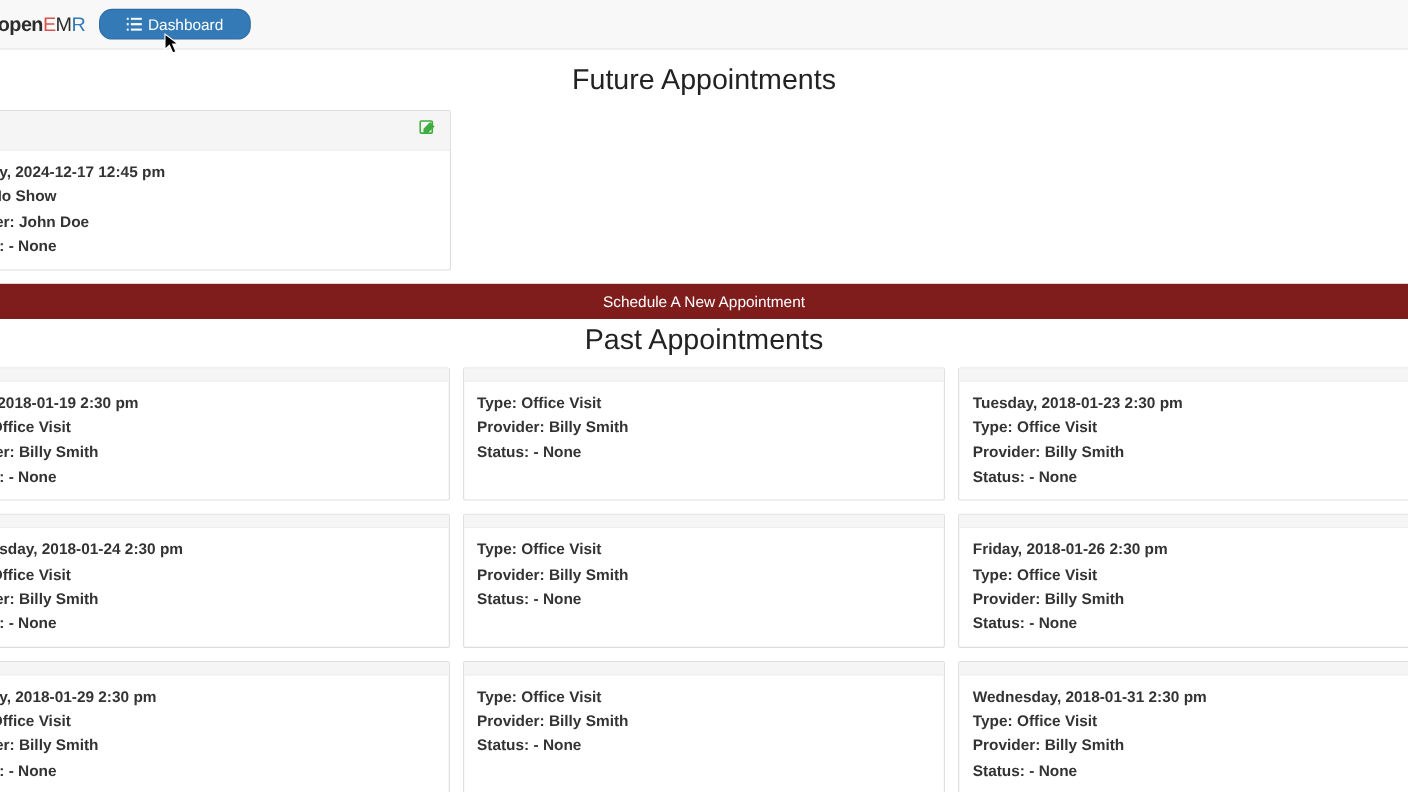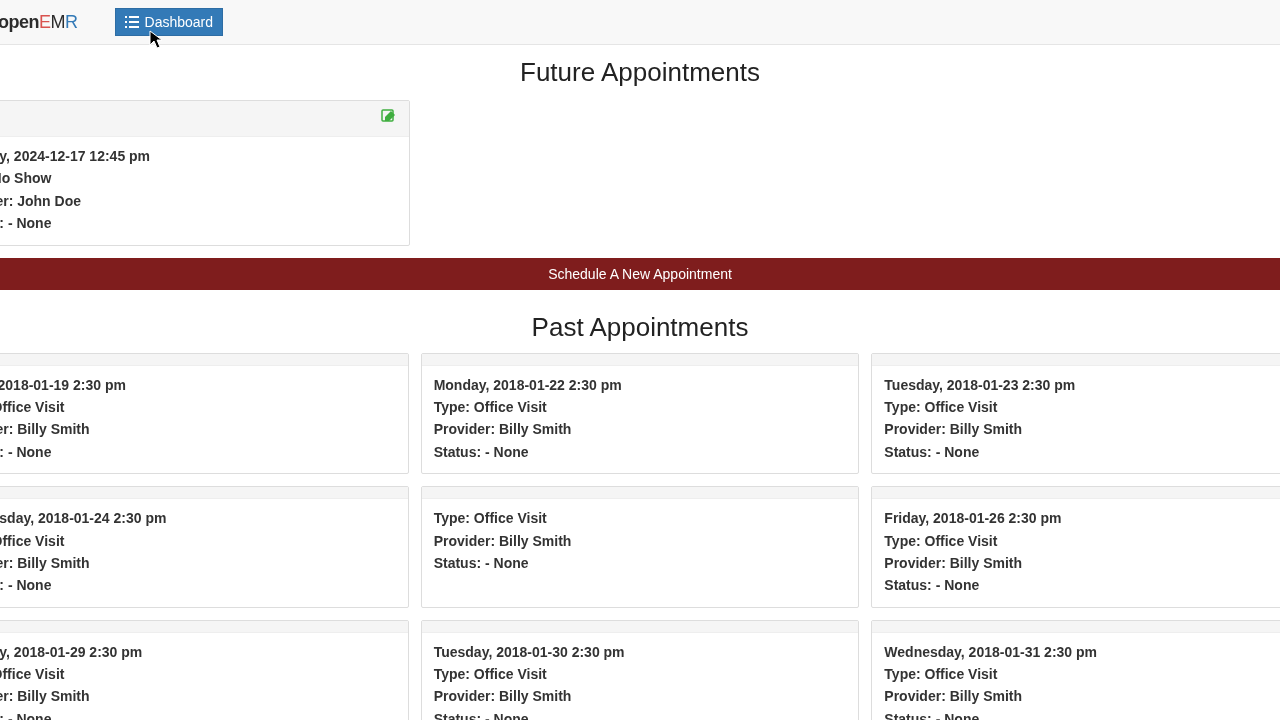--- a/index.html
+++ b/index.html
@@ -11,40 +11,39 @@
     width: 1280px;
     height: 720px;
     overflow: hidden;
   }
   .topbar {
     display: flex;
     align-items: center;
     padding: 8px 0 8px 0;
     background: #f8f8f8;
     border-bottom: 1px solid #e5e5e5;
-    gap: 25px;
   }
   .logo {
     font-size: 18px;
     font-weight: 600;
     margin-left: -2px;
     letter-spacing: -0.5px;
   }
   .logo .open { color: #2c2c2c; }
   .logo .emr-e { color: #d9534f; font-weight: 400;}
   .logo .emr-m { color: #2c2c2c; font-weight: 400;}
   .logo .emr-r { color: #337ab7; font-weight: 400;}
   .btn-dash {
     display: inline-flex;
     align-items: center;
     background: #337ab7;
     border: 1px solid #2e6da4;
     color: #fff;
-    border-radius: 0;
-    padding: 5px 9px;
+    border-radius: 12px;
+    padding: 5px 24px;
     margin-left: 12px;
     font-size: 14px;
     cursor: pointer;
   }
   .btn-dash svg { margin-right: 6px; }
   h2.section-title {
     text-align: center;
     font-size: 26px;
     font-weight: 400;
     color: #222;
@@ -131,36 +130,35 @@
       <div class="line">ider: John Doe</div>
       <div class="line">us: - None</div>
     </div>
   </div>
 </div>
 
 <div style="height:12px"></div>
 
 <div class="schedule-bar">Schedule A New Appointment</div>
 
-<h2 class="section-title" style="margin:22px 0 10px;">Past Appointments</h2>
+<h2 class="section-title" style="margin:3px 0 10px;">Past Appointments</h2>
 
 <div class="past-grid" id="past-grid">
     <div class="card past-card">
       <div class="card-header"></div>
       <div class="card-body">
         <div class="line">y, 2018-01-19 2:30 pm</div>
         <div class="line">: Office Visit</div>
         <div class="line">ider: Billy Smith</div>
         <div class="line">us: - None</div>
       </div>
     </div>
     <div class="card past-card">
       <div class="card-header"></div>
       <div class="card-body">
-        <div class="line">Monday, 2018-01-22 2:30 pm</div>
         <div class="line">Type: Office Visit</div>
         <div class="line">Provider: Billy Smith</div>
         <div class="line">Status: - None</div>
       </div>
     </div>
     <div class="card past-card">
       <div class="card-header"></div>
       <div class="card-body">
         <div class="line">Tuesday, 2018-01-23 2:30 pm</div>
         <div class="line">Type: Office Visit</div>
@@ -199,21 +197,20 @@
       <div class="card-body">
         <div class="line">day, 2018-01-29 2:30 pm</div>
         <div class="line">: Office Visit</div>
         <div class="line">ider: Billy Smith</div>
         <div class="line">us: - None</div>
       </div>
     </div>
     <div class="card past-card">
       <div class="card-header"></div>
       <div class="card-body">
-        <div class="line">Tuesday, 2018-01-30 2:30 pm</div>
         <div class="line">Type: Office Visit</div>
         <div class="line">Provider: Billy Smith</div>
         <div class="line">Status: - None</div>
       </div>
     </div>
     <div class="card past-card">
       <div class="card-header"></div>
       <div class="card-body">
         <div class="line">Wednesday, 2018-01-31 2:30 pm</div>
         <div class="line">Type: Office Visit</div>

